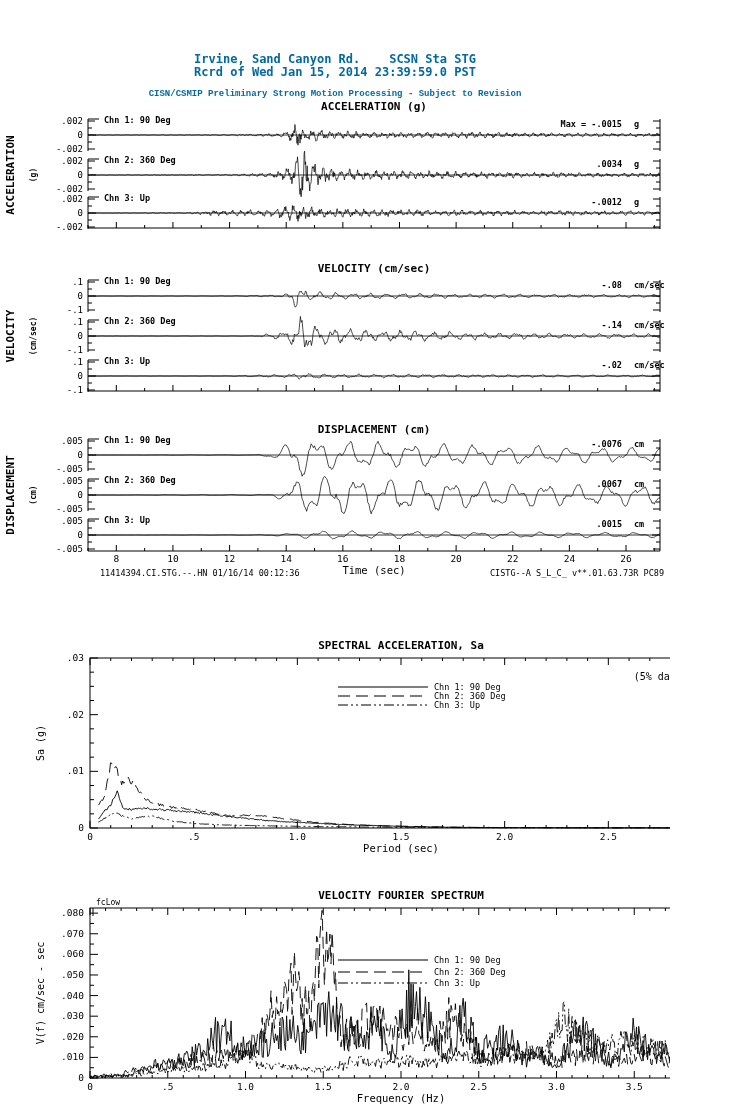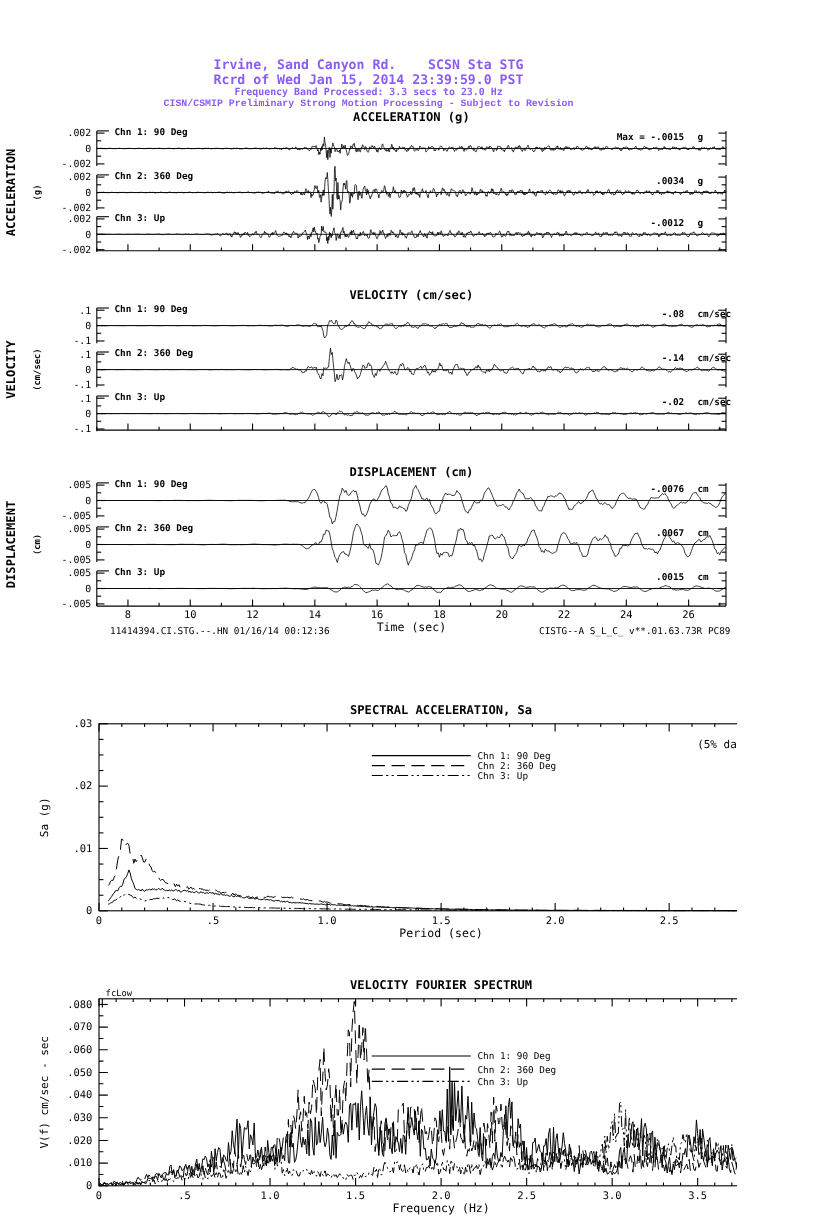--- a/index.html
+++ b/index.html
@@ -1,32 +1,31 @@
 <!DOCTYPE html>
 <html><head>
 <meta charset="utf-8">
 <style>
   html,body{margin:0;padding:0;background:#fff;}
   #page{position:relative;width:670px;height:1115px;background:#ffffff;overflow:hidden;
-        font-family:"DejaVu Sans Mono",monospace;color:#8b5cf6;}
+        font-family:"DejaVu Sans Mono",monospace;color:#0369a1;}
   .hline{position:absolute;left:0;right:0;text-align:center;white-space:pre;}
   .h1{top:52px;font-size:12px;font-weight:700;letter-spacing:0px;}
   .h2{top:65px;font-size:12px;font-weight:700;}
   .h3{top:79px;font-size:9px;font-weight:700;}
   .h4{top:89px;font-size:9px;font-weight:700;font-family:Liberation Mono, monospace;}
   svg{position:absolute;left:0;top:0;}
   svg text{font-family:"DejaVu Sans Mono",monospace;fill:#000;}
 </style>
 </head>
 <body>
 
 <div id="page">
   <div class="hline h1">Irvine, Sand Canyon Rd.    SCSN Sta STG</div>
   <div class="hline h2">Rcrd of Wed Jan 15, 2014 23:39:59.0 PST</div>
-  <div class="hline h3">Frequency Band Processed: 3.3 secs to 23.0 Hz</div>
   <div class="hline h4">CISN/CSMIP Preliminary Strong Motion Processing - Subject to Revision</div>
   <svg id="plots" width="739" height="1115" viewBox="0 0 739 1115">
       <text x="374" y="110" text-anchor="middle" font-size="11" font-weight="700">ACCELERATION (g)</text>
       <text x="14" y="175" text-anchor="middle" font-size="11" font-weight="700" transform="rotate(-90 14 175)">ACCELERATION</text>
       <text x="36" y="175" text-anchor="middle" font-size="8" font-weight="700" transform="rotate(-90 36 175)">(g)</text>
       <line x1="88" y1="119" x2="88" y2="151" stroke="#000" stroke-width="1"></line>
       <line x1="660" y1="119" x2="660" y2="151" stroke="#000" stroke-width="1"></line>
       <line x1="88" y1="121" x2="95" y2="121" stroke="#000" stroke-width="1"></line>
       <line x1="653" y1="121" x2="660" y2="121" stroke="#000" stroke-width="1"></line>
       <line x1="88" y1="128" x2="92" y2="128" stroke="#000" stroke-width="1"></line>

